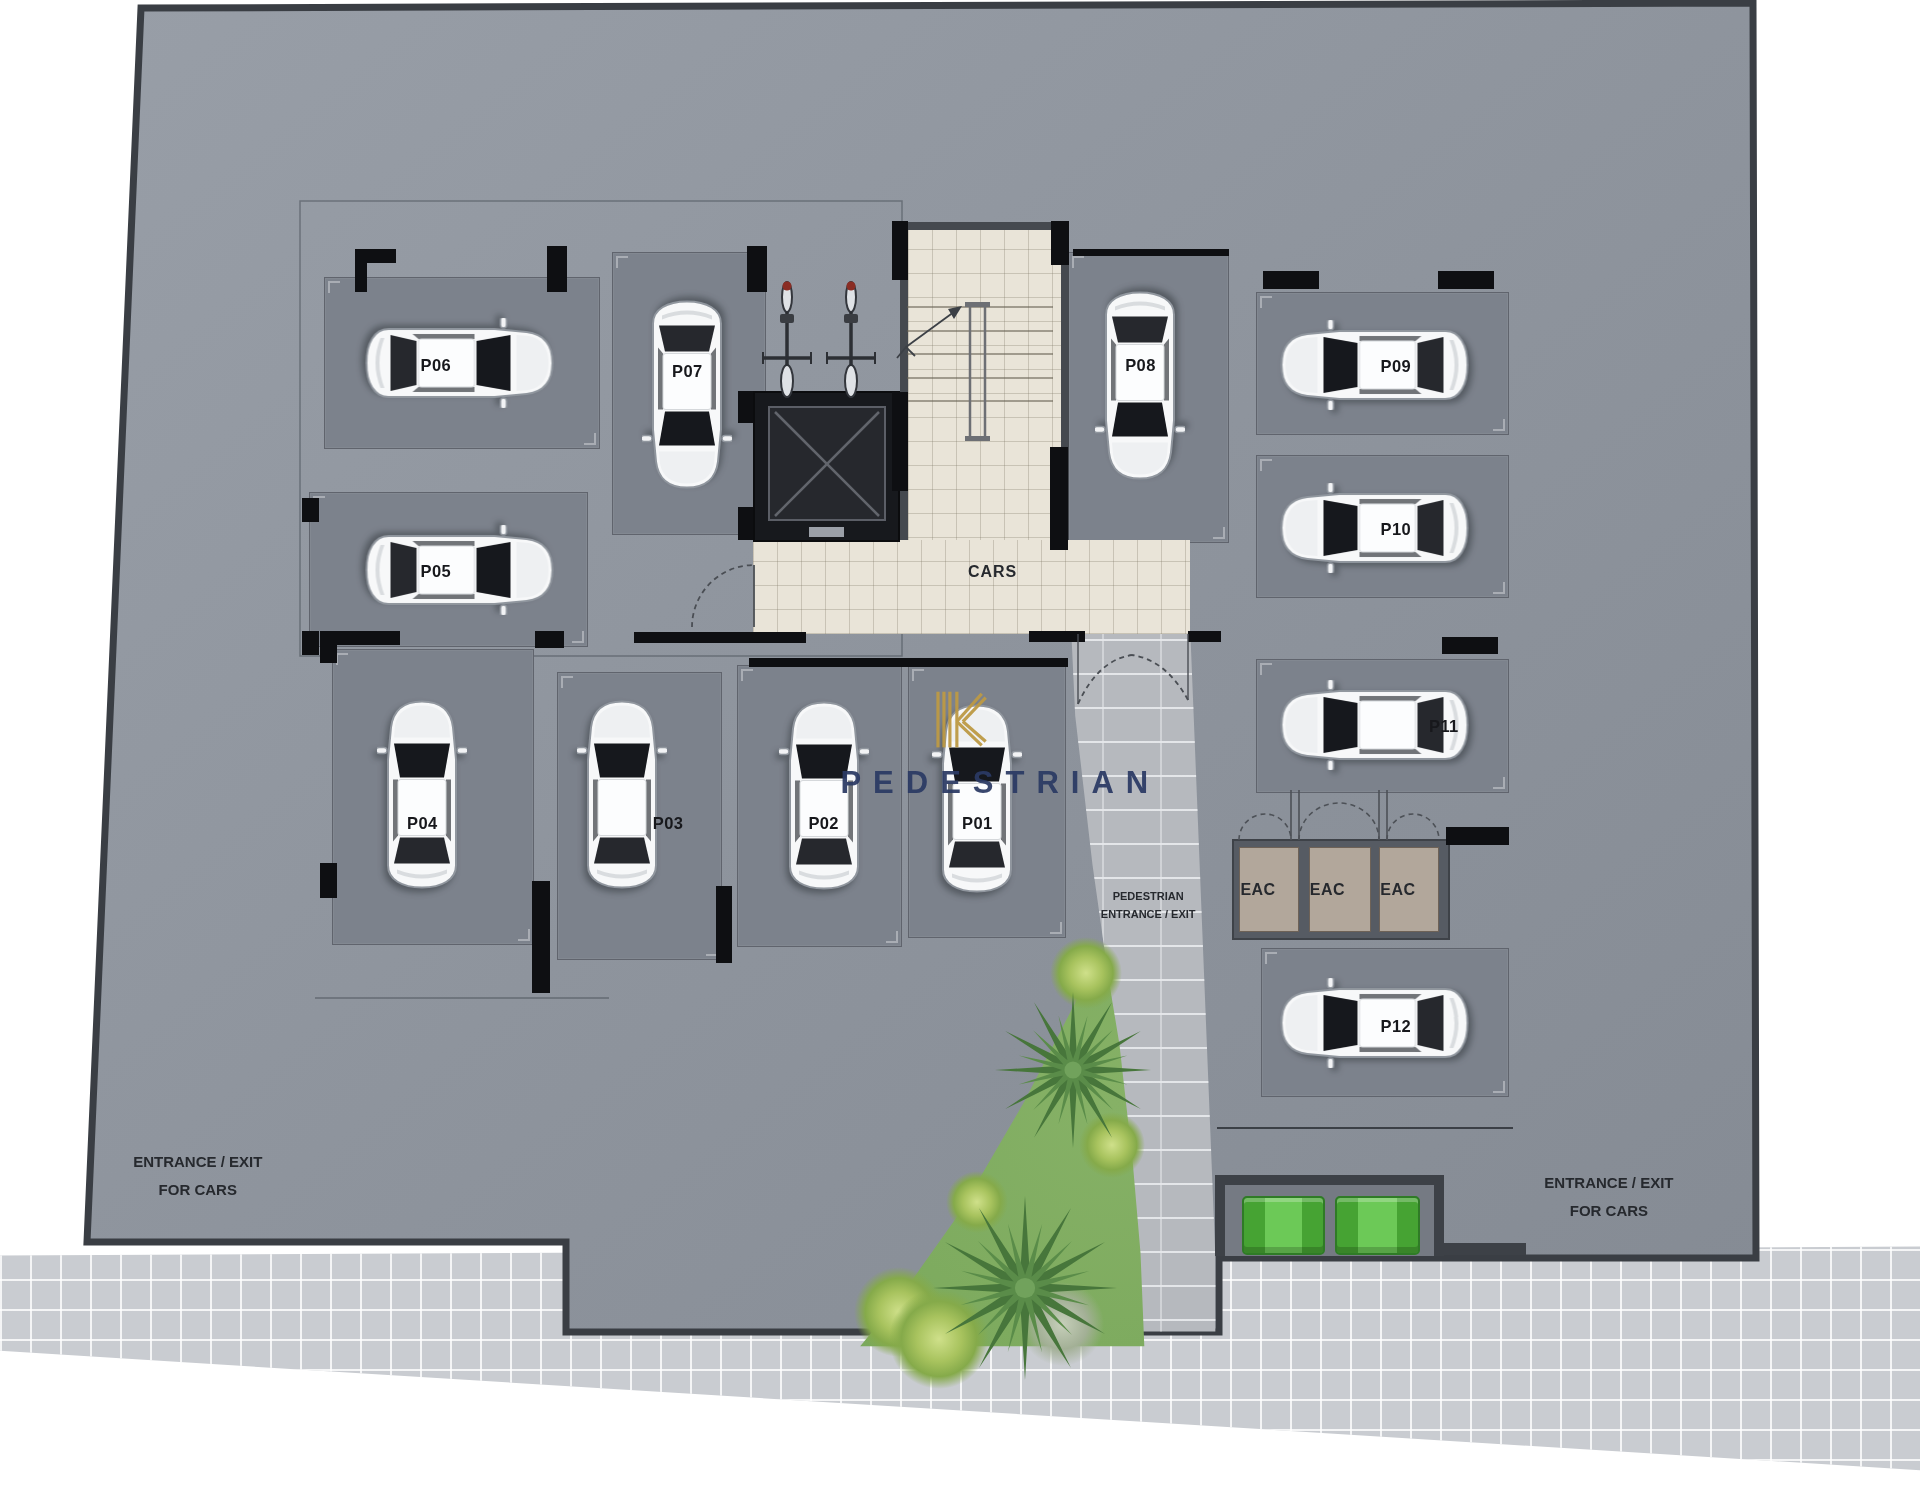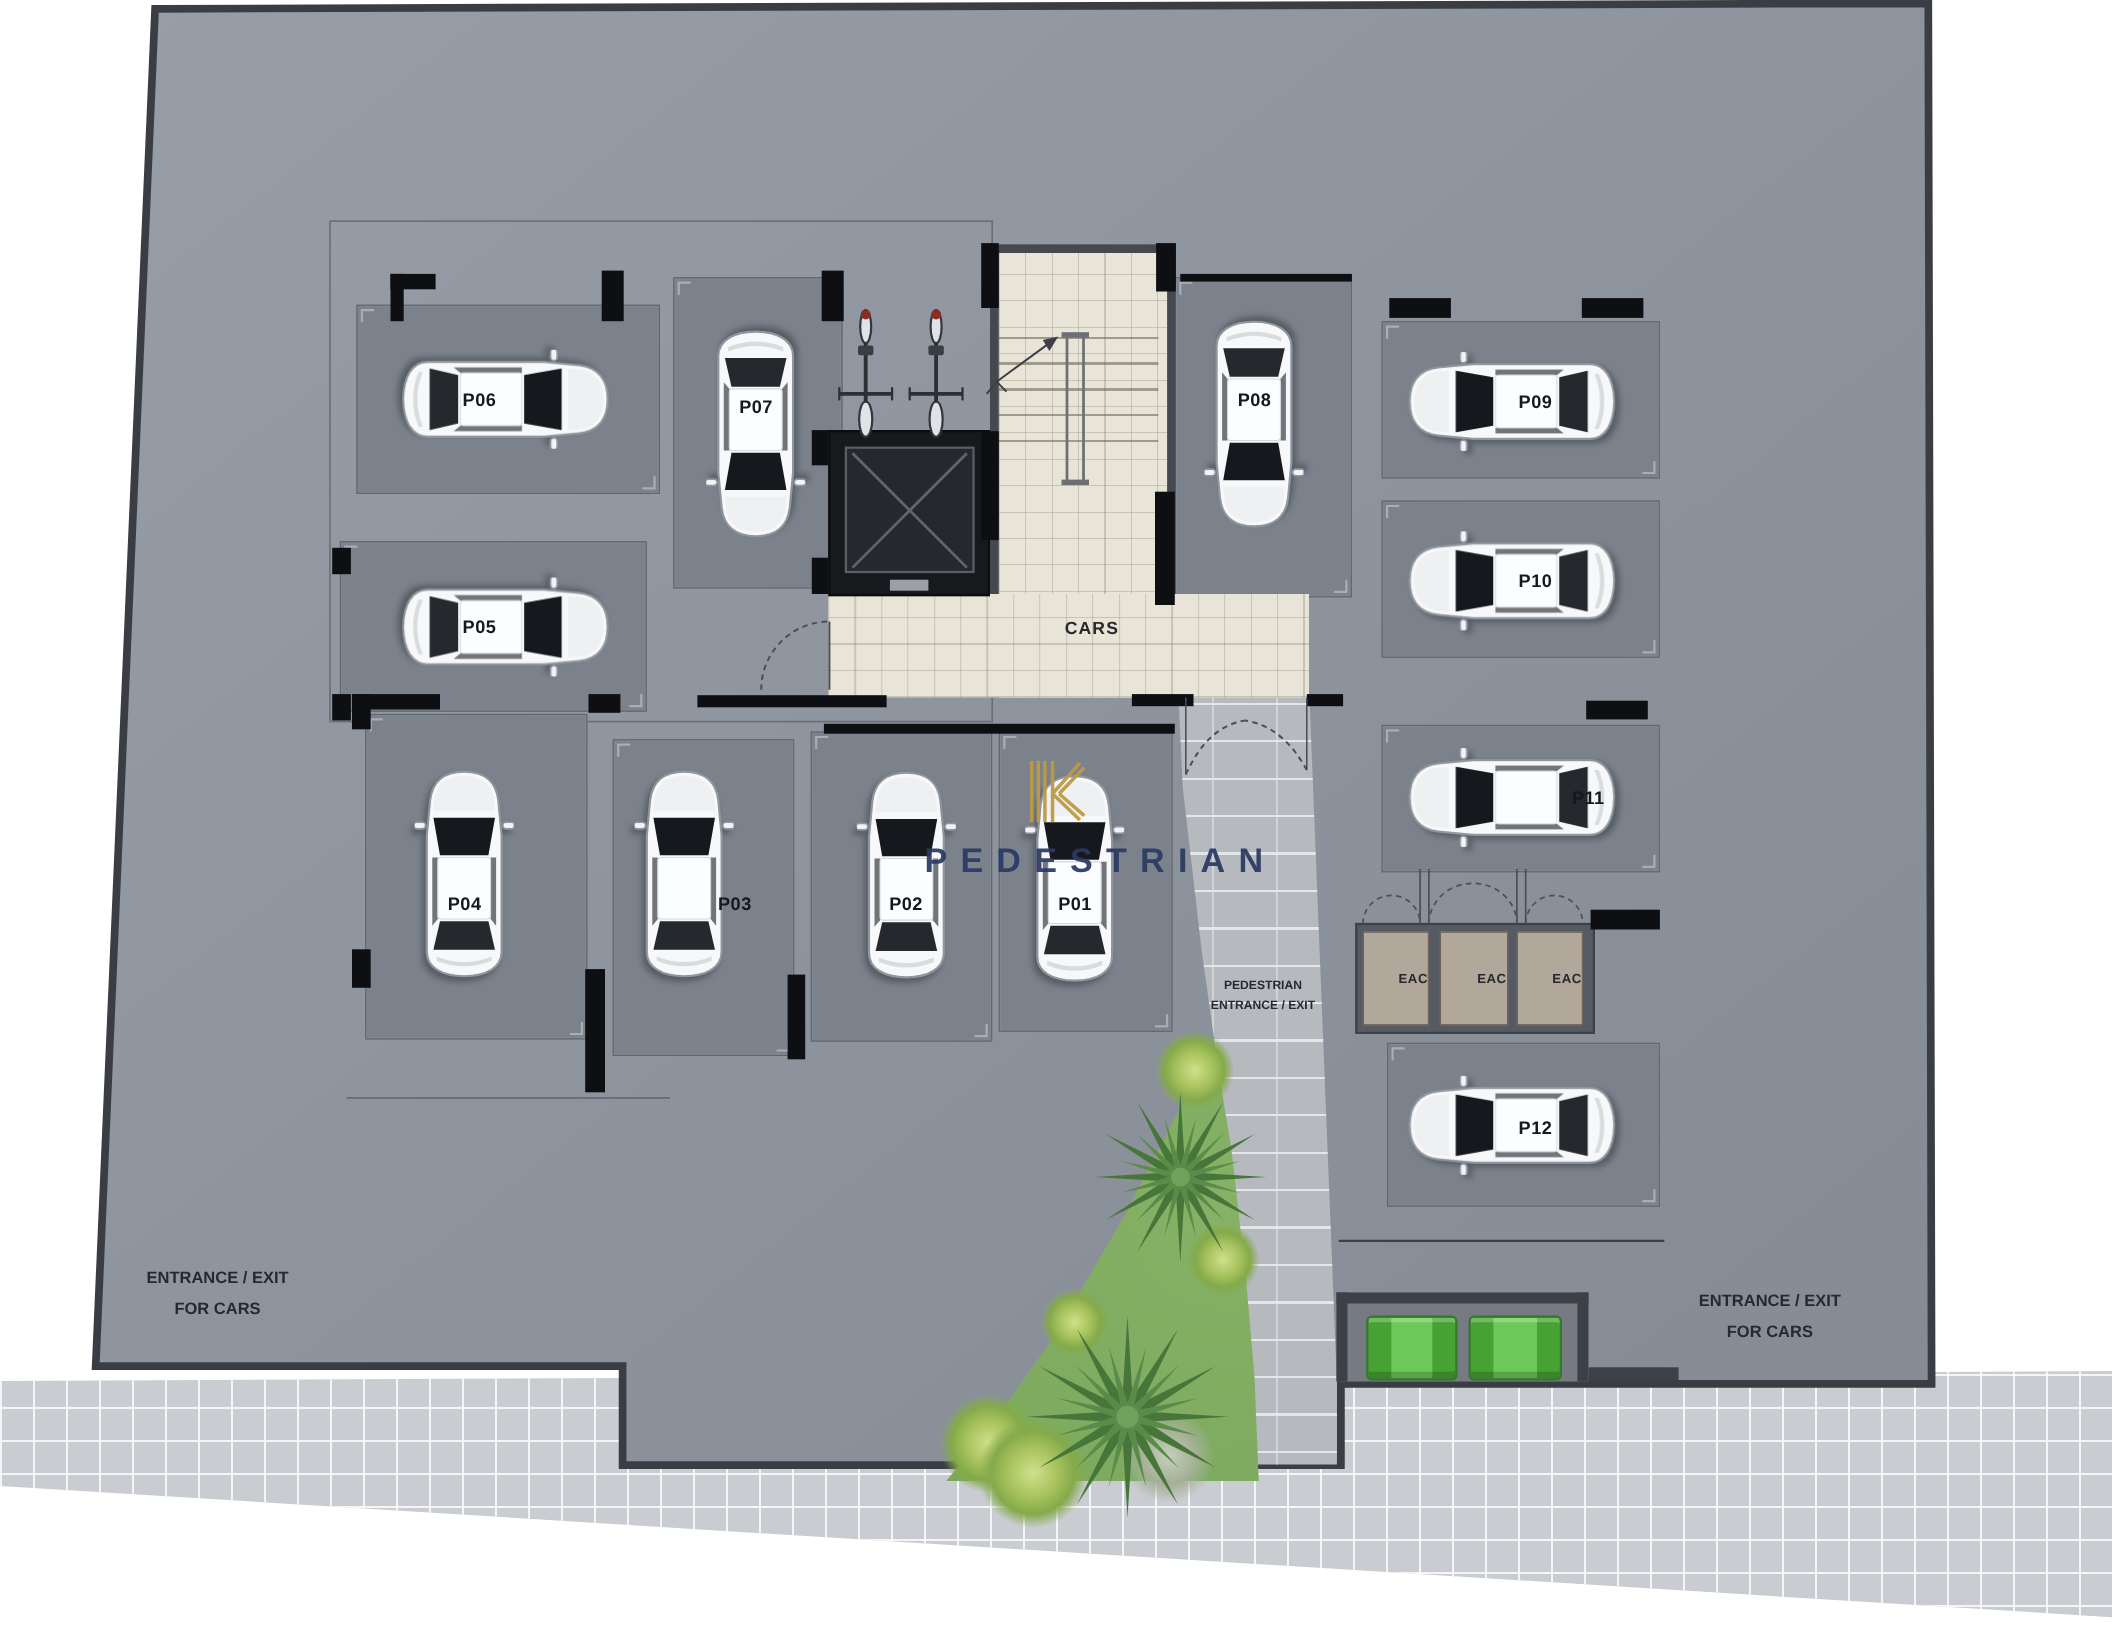--- a/index.html
+++ b/index.html
@@ -49,21 +49,21 @@
       repeating-linear-gradient(0deg, rgba(230,232,235,.95) 0 2px, transparent 2px 34px),
       repeating-linear-gradient(90deg, rgba(230,232,235,.55) 0 2px, transparent 2px 58px);
     clip-path:polygon(55.8% 42.5%,62% 42.5%,63.3% 84.3%,63.3% 89.3%,59.5% 89.3%,59.3% 84%,58.8% 76%,58% 68%,56.9% 58%,56% 48%);}
   .grass{left:0;top:0;width:100%;height:100%;z-index:21;
     background:radial-gradient(ellipse at 58% 74%, #86b166 0%, #6fa052 45%, #5d8c46 75%, #54813f 100%);
     clip-path:polygon(57.5% 63.8%,58.3% 70%,59% 78%,59.4% 84%,59.6% 90.3%,44.8% 90.3%,46.6% 87.5%,49.9% 81.5%,53.3% 74%,55.9% 67.5%);}
 
   
   .eac-frame{left:64.17%;top:56.3%;width:11.33%;height:6.75%;background:#565b63;z-index:25;border:2px solid #3e4248;}
   .eac-cell{position:absolute;top:6%;height:88%;background:var(--eac-fill,#b2a79b);border:1px solid #6e6257;
-    display:flex;align-items:center;justify-content:flex-end;color:#26292e;font-size:12px;font-weight:bold;letter-spacing:.5px;}
+    display:flex;align-items:center;justify-content:flex-start;color:#26292e;font-size:16px;font-weight:bold;letter-spacing:.5px;}
 
   
   .alcove{left:63.3%;top:78.8%;width:11.9%;height:5.45%;background:#757a83;z-index:25;
     border:10px solid #3d4147;border-bottom:none;}
   .alcove-arm{left:75.2%;top:83.35%;width:4.3%;height:0.85%;background:#3d4147;z-index:25;}
   .bench{z-index:26;border:2px solid #2f7b26;border-radius:5px;
     background:linear-gradient(90deg,#46a333 0 26%,#6cc957 26% 74%,#46a333 74% 100%);
     box-shadow:inset 0 -6px 0 rgba(0,0,0,.18), inset 0 4px 0 rgba(255,255,255,.25);}
 
   

